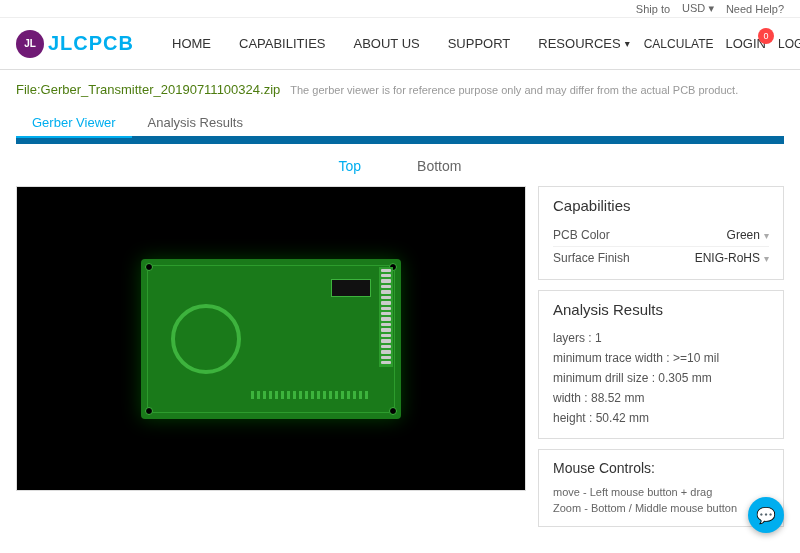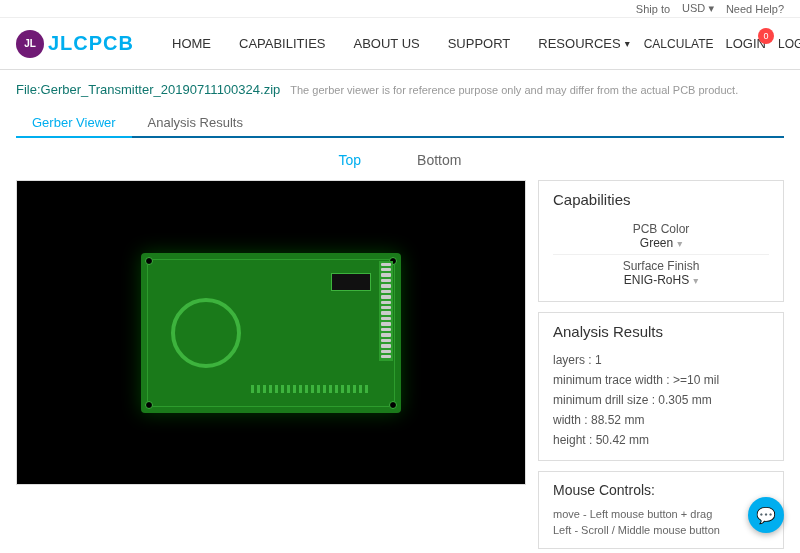--- a/index.html
+++ b/index.html
@@ -116,32 +116,32 @@
       padding: 12px 16px;
     }
     .file-info {
       display: flex;
       align-items: center;
       gap: 10px;
       margin-bottom: 12px;
     }
     .file-name {
       font-size: 13px;
-      color: #0f766e;
+      color: #4d7c0f;
       font-weight: 400;
     }
     .file-notice {
       font-size: 11px;
       color: #999;
     }
 
     
     .tabs-primary {
       display: flex;
-      border-bottom: 2px solid #0369a1;
+      border-bottom: 8px solid #0369a1;
       margin-bottom: 10px;
       gap: 0;
     }
     .tab-primary {
       padding: 6px 16px;
       cursor: pointer;
       font-size: 13px;
       color: #666;
       border-bottom: 2px solid transparent;
       margin-bottom: -2px;
@@ -277,21 +277,20 @@
       color: #333;
       margin-bottom: 10px;
     }
     .panel-row {
       display: flex;
       justify-content: space-between;
       align-items: center;
       padding: 4px 0;
       border-bottom: 1px solid #f0f0f0;
       font-size: 12px;
-      flex-direction: column;
     }
     .panel-row:last-child { border-bottom: none; }
     .panel-row-label { color: #555; }
     .panel-row-value {
       display: flex;
       align-items: center;
       gap: 4px;
       color: #333;
     }
     .dropdown-arrow {
@@ -454,21 +453,21 @@
         <div class="analysis-item">layers : 1</div>
         <div class="analysis-item">minimum trace width : &gt;=10 mil</div>
         <div class="analysis-item">minimum drill size : 0.305 mm</div>
         <div class="analysis-item">width : 88.52 mm</div>
         <div class="analysis-item">height : 50.42 mm</div>
       </div>
 
       <div class="mouse-section">
         <div class="mouse-title">Mouse Controls:</div>
         <div class="mouse-item">move - Left mouse button + drag</div>
-        <div class="mouse-item">Left - Scroll / Middle mouse button</div>
+        <div class="mouse-item">Zoom - Bottom / Middle mouse button</div>
       </div>
 
     </div>
   </div>
 </div>
 
 <div class="float-btn">
   <span>💬</span>
 </div>
 

